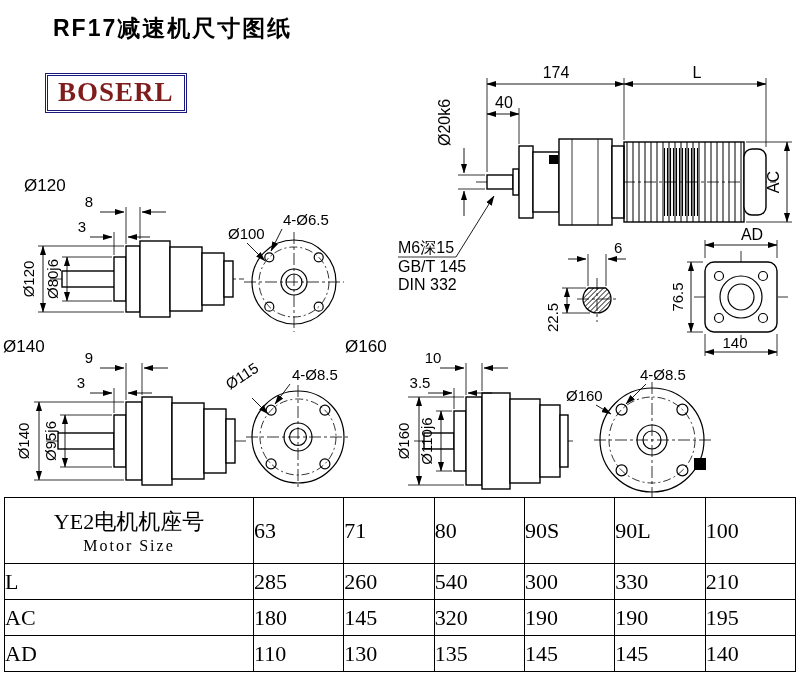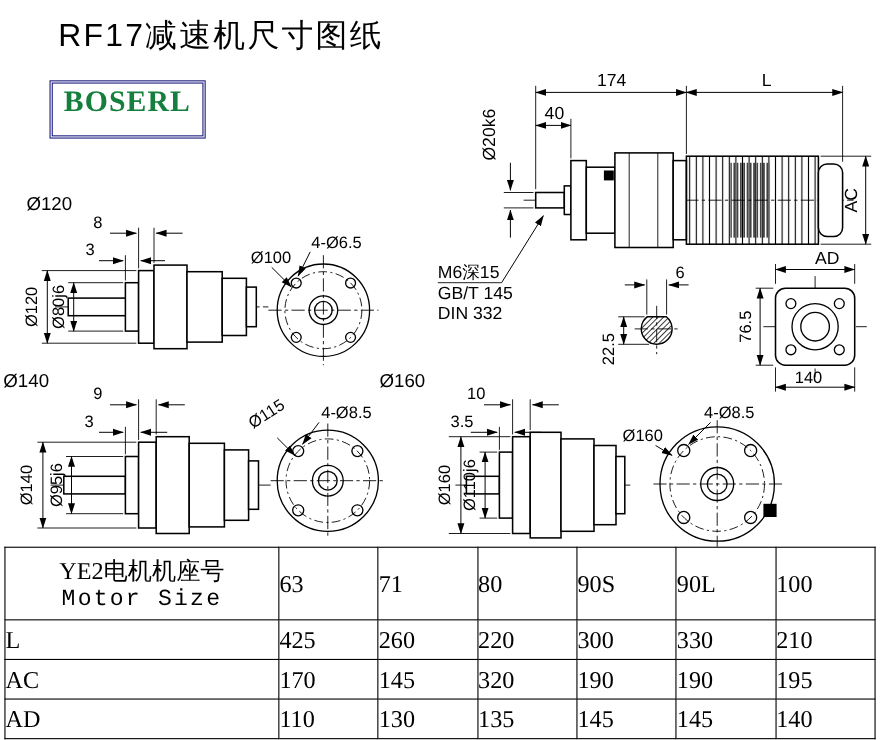--- a/index.html
+++ b/index.html
@@ -1,21 +1,21 @@
 <!DOCTYPE html>
 <html><head>
 <meta charset="utf-8">
 <style>
   html,body{margin:0;padding:0;}
   body{width:800px;height:673px;position:relative;background:#fff;overflow:hidden;
        font-family:"Liberation Sans",sans-serif;color:#000;}
   .abs{position:absolute;}
-  #title{left:53px;top:13px;font-size:29px;font-weight:normal;letter-spacing:2px;white-space:nowrap;}
-  #logo{left:45px;top:73px;border:3px double #1a1a7e;padding:1px 10px 15px 10px;
-        font-family:"Liberation Serif",serif;font-weight:bold;font-size:27px;color:#15803d;letter-spacing:1px;}
+  #title{left:53px;top:13px;font-size:23px;font-weight:bold;letter-spacing:2px;white-space:nowrap;}
+  #logo{left:45px;top:73px;border:3px double #1a1a7e;padding:1px 10px 2px 10px;
+        font-family:"Liberation Serif",serif;font-weight:bold;font-size:27px;color:#7f1d1d;letter-spacing:1px;}
   .seclabel{font-size:17px;}
   #lbl120{left:24px;top:176px;}
   #lbl140{left:3px;top:337px;}
   #lbl160{left:345px;top:337px;}
   #drawing{position:absolute;left:0;top:0;}
   
   .o{stroke:#000;stroke-width:1.4;fill:#fff;}
   .o2{stroke:#000;stroke-width:1.2;fill:none;}
   .t{stroke:#000;stroke-width:0.8;fill:none;}
   .d{stroke:#000;stroke-width:0.9;fill:none;}
@@ -25,21 +25,21 @@
   .dt{font-size:15px;}
   .nt{font-size:16px;}
   
   .spec{position:absolute;left:4px;top:497px;width:792px;border-collapse:collapse;table-layout:fixed;
         font-family:"Liberation Serif",serif;}
   .spec td,.spec th{border:1px solid #000;vertical-align:middle;
         font-size:22px;font-weight:normal;padding:0;overflow:hidden;}
   .spec col.c0{width:249px;}
   .spec tr.hd{height:66px;}
   .spec tr.r{height:36px;}
-  .mono{font-family:Liberation Mono, monospace;font-size:21px;letter-spacing:2px;}
+  .mono{font-family:Liberation Serif, serif;font-size:16px;letter-spacing:2px;}
 </style>
 </head>
 <body>
 
 <div id="title" class="abs">RF17减速机尺寸图纸</div>
 <div id="logo" class="abs">BOSERL</div>
 <div id="lbl120" class="abs seclabel">Ø120</div>
 <div id="lbl140" class="abs seclabel">Ø140</div>
 <div id="lbl160" class="abs seclabel">Ø160</div>
 
@@ -298,30 +298,30 @@
       </th>
       <td>63</td>
       <td>71</td>
       <td>80</td>
       <td>90S</td>
       <td>90L</td>
       <td>100</td>
     </tr>
     <tr class="r">
       <td>L</td>
-      <td>425</td>
+      <td>285</td>
       <td>260</td>
-      <td>220</td>
+      <td>540</td>
       <td>300</td>
       <td>330</td>
       <td>210</td>
     </tr>
     <tr class="r">
       <td>AC</td>
-      <td>170</td>
+      <td>180</td>
       <td>145</td>
       <td>320</td>
       <td>190</td>
       <td>190</td>
       <td>195</td>
     </tr>
     <tr class="r">
       <td>AD</td>
       <td>110</td>
       <td>130</td>

